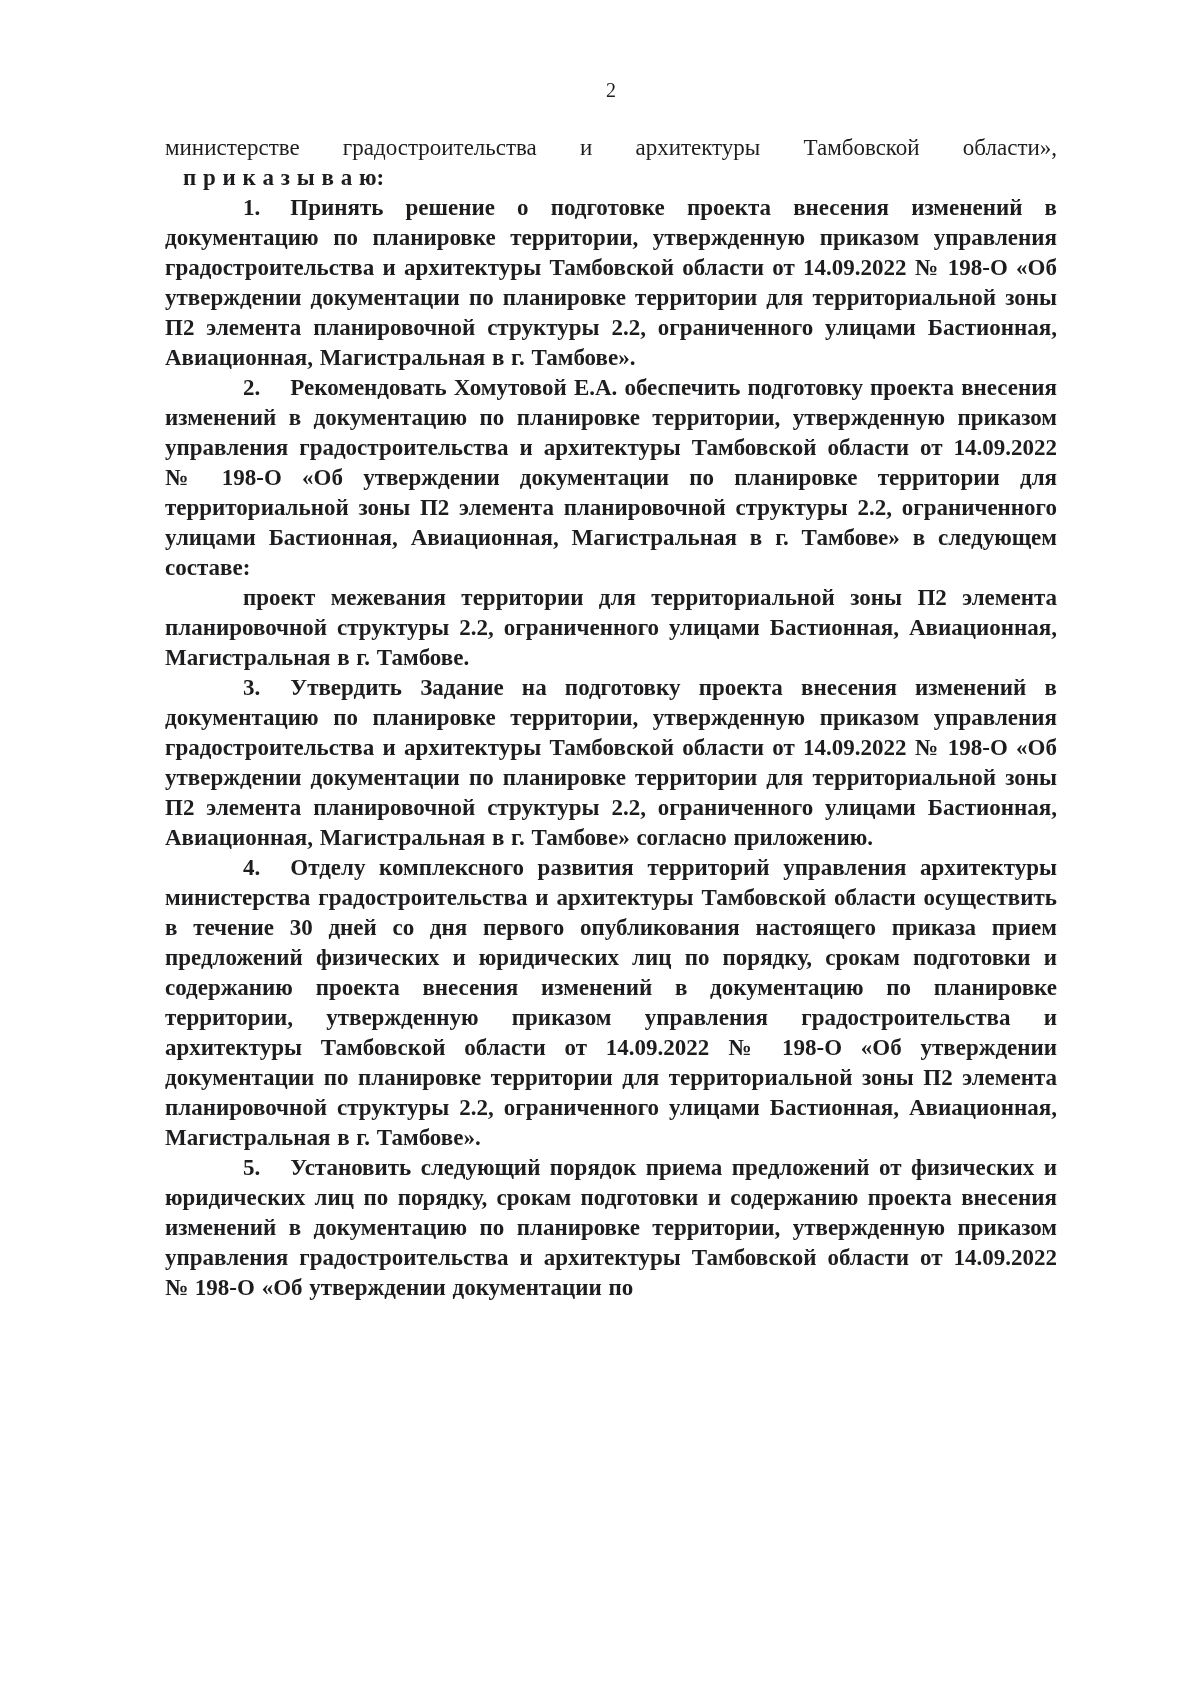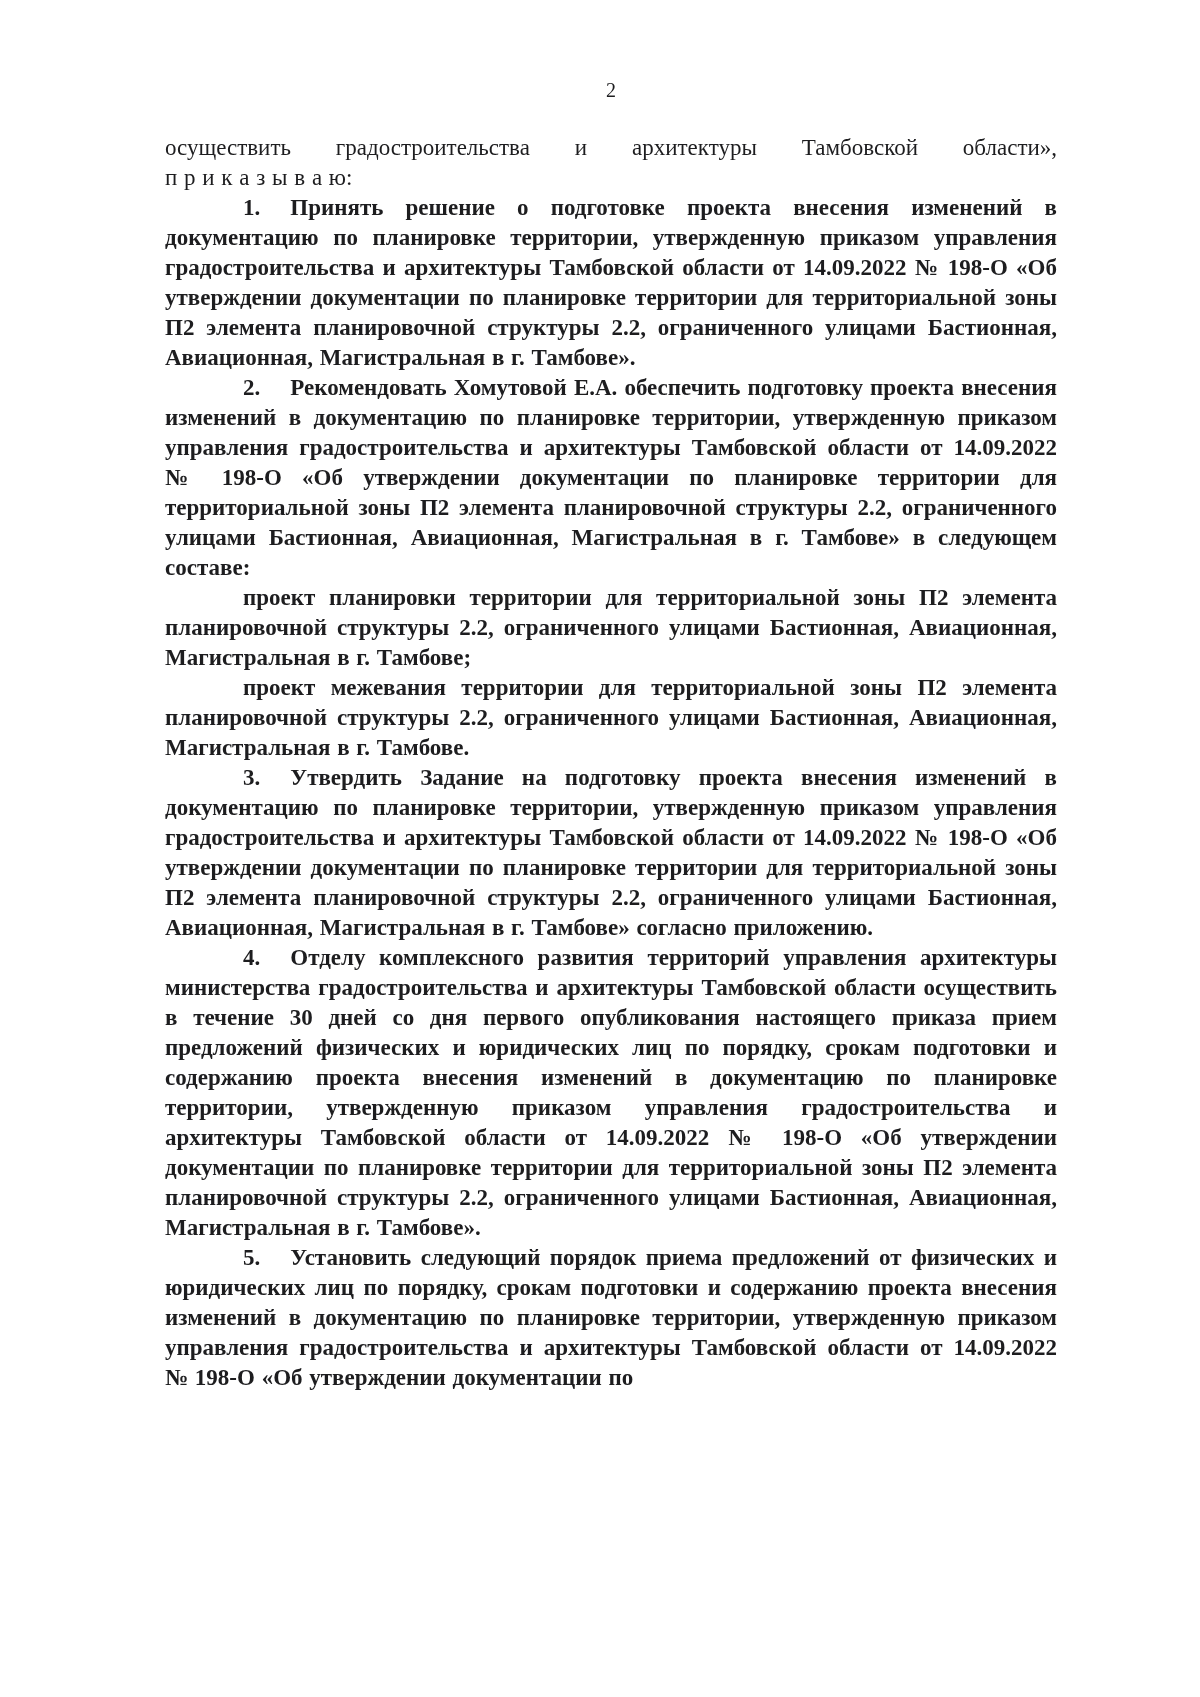--- a/index.html
+++ b/index.html
@@ -33,50 +33,50 @@
     margin: 0;
     text-align: justify;
     word-spacing: 1px;
   }
   p.continuation {
     
     text-align: justify;
     text-align-last: justify;
   }
   p.decree {
-    font-weight: normal;
+    font-weight: bold;
     text-align: right;
     text-align-last: left;
+    margin-left: 18px;
   }
   p.indented {
     text-indent: 78px;
     font-weight: bold;
   }
   .item-num {
     padding-right: 30px;
   }
 </style>
 </head>
 <body>
 
 <div class="page">
 
   <div class="page-number">2</div>
 
   <div>
 
-    <p class="doc-par continuation">осуществить градостроительства и архитектуры Тамбовской области»,</p>
+    <p class="doc-par continuation">министерстве градостроительства и архитектуры Тамбовской области»,</p>
 
     <p class="doc-par decree">п р и к а з ы в а ю:</p>
 
     <p class="doc-par indented"><span class="item-num">1.</span><span>Принять решение о подготовке проекта внесения изменений в документацию по планировке территории, утвержденную приказом управления градостроительства и архитектуры Тамбовской области от 14.09.2022 № 198-О «Об утверждении документации по планировке территории для территориальной зоны П2 элемента планировочной структуры 2.2, ограниченного улицами Бастионная, Авиационная, Магистральная в г. Тамбове».</span></p>
 
     <p class="doc-par indented"><span class="item-num">2.</span><span>Рекомендовать Хомутовой Е.А. обеспечить подготовку проекта внесения изменений в документацию по планировке территории, утвержденную приказом управления градостроительства и архитектуры Тамбовской области от 14.09.2022 № 198-О «Об утверждении документации по планировке территории для территориальной зоны П2 элемента планировочной структуры 2.2, ограниченного улицами Бастионная, Авиационная, Магистральная в г. Тамбове» в следующем составе:</span></p>
 
-    <p class="doc-par indented"><span>проект планировки территории для территориальной зоны П2 элемента планировочной структуры 2.2, ограниченного улицами Бастионная, Авиационная, Магистральная в г. Тамбове;</span></p>
 
     <p class="doc-par indented"><span>проект межевания территории для территориальной зоны П2 элемента планировочной структуры 2.2, ограниченного улицами Бастионная, Авиационная, Магистральная в г. Тамбове.</span></p>
 
     <p class="doc-par indented"><span class="item-num">3.</span><span>Утвердить Задание на подготовку проекта внесения изменений в документацию по планировке территории, утвержденную приказом управления градостроительства и архитектуры Тамбовской области от 14.09.2022 № 198-О «Об утверждении документации по планировке территории для территориальной зоны П2 элемента планировочной структуры 2.2, ограниченного улицами Бастионная, Авиационная, Магистральная в г. Тамбове» согласно приложению.</span></p>
 
     <p class="doc-par indented"><span class="item-num">4.</span><span>Отделу комплексного развития территорий управления архитектуры министерства градостроительства и архитектуры Тамбовской области осуществить в течение 30 дней со дня первого опубликования настоящего приказа прием предложений физических и юридических лиц по порядку, срокам подготовки и содержанию проекта внесения изменений в документацию по планировке территории, утвержденную приказом управления градостроительства и архитектуры Тамбовской области от 14.09.2022 № 198-О «Об утверждении документации по планировке территории для территориальной зоны П2 элемента планировочной структуры 2.2, ограниченного улицами Бастионная, Авиационная, Магистральная в г. Тамбове».</span></p>
 
     <p class="doc-par indented"><span class="item-num">5.</span><span>Установить следующий порядок приема предложений от физических и юридических лиц по порядку, срокам подготовки и содержанию проекта внесения изменений в документацию по планировке территории, утвержденную приказом управления градостроительства и архитектуры Тамбовской области от 14.09.2022 № 198-О «Об утверждении документации по</span></p>
 
   </div>

